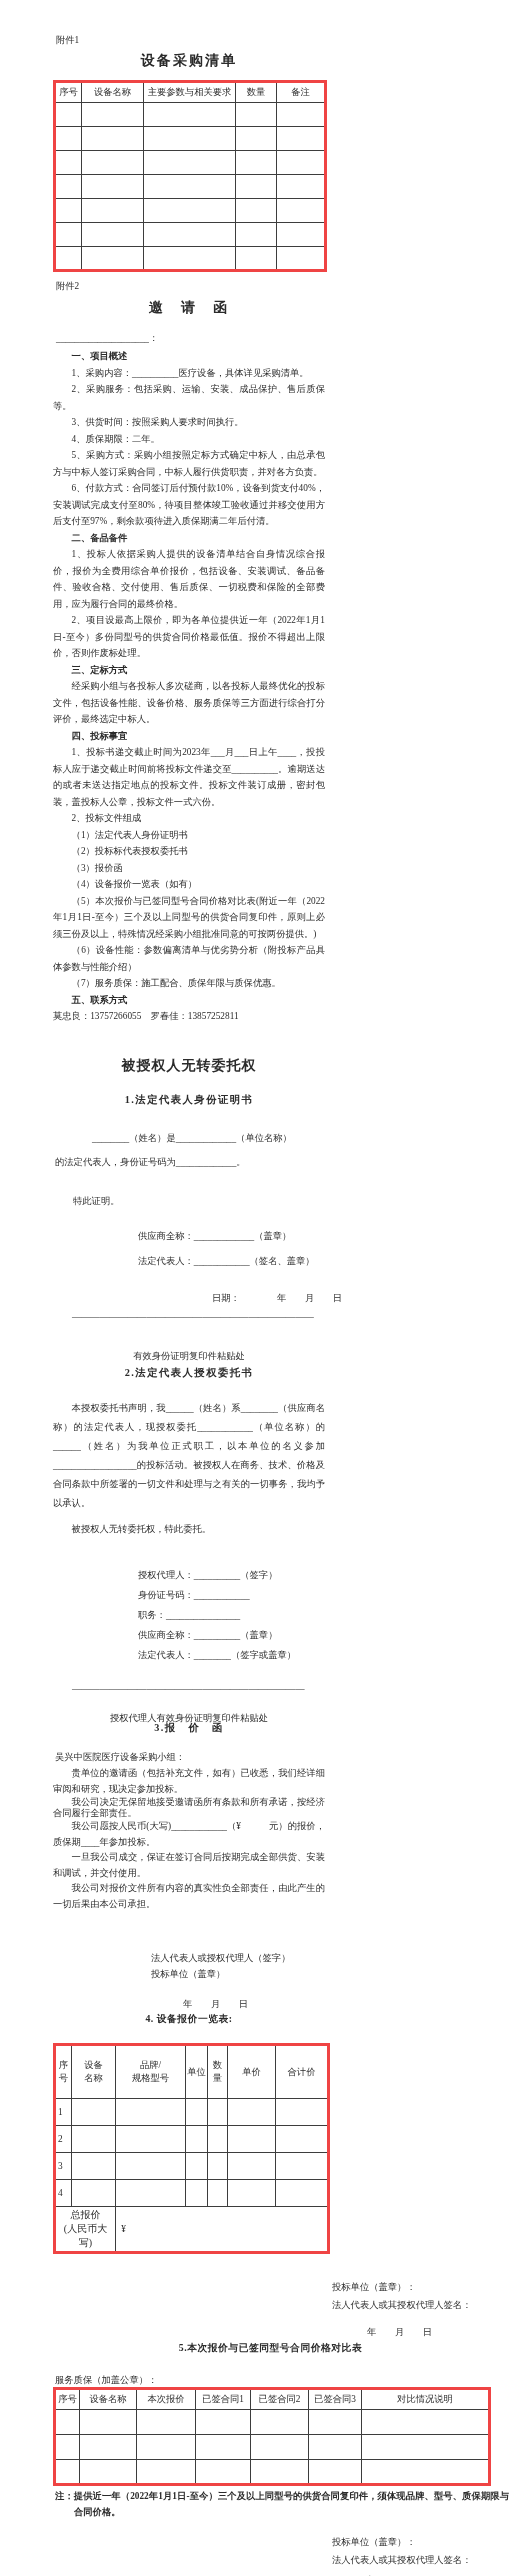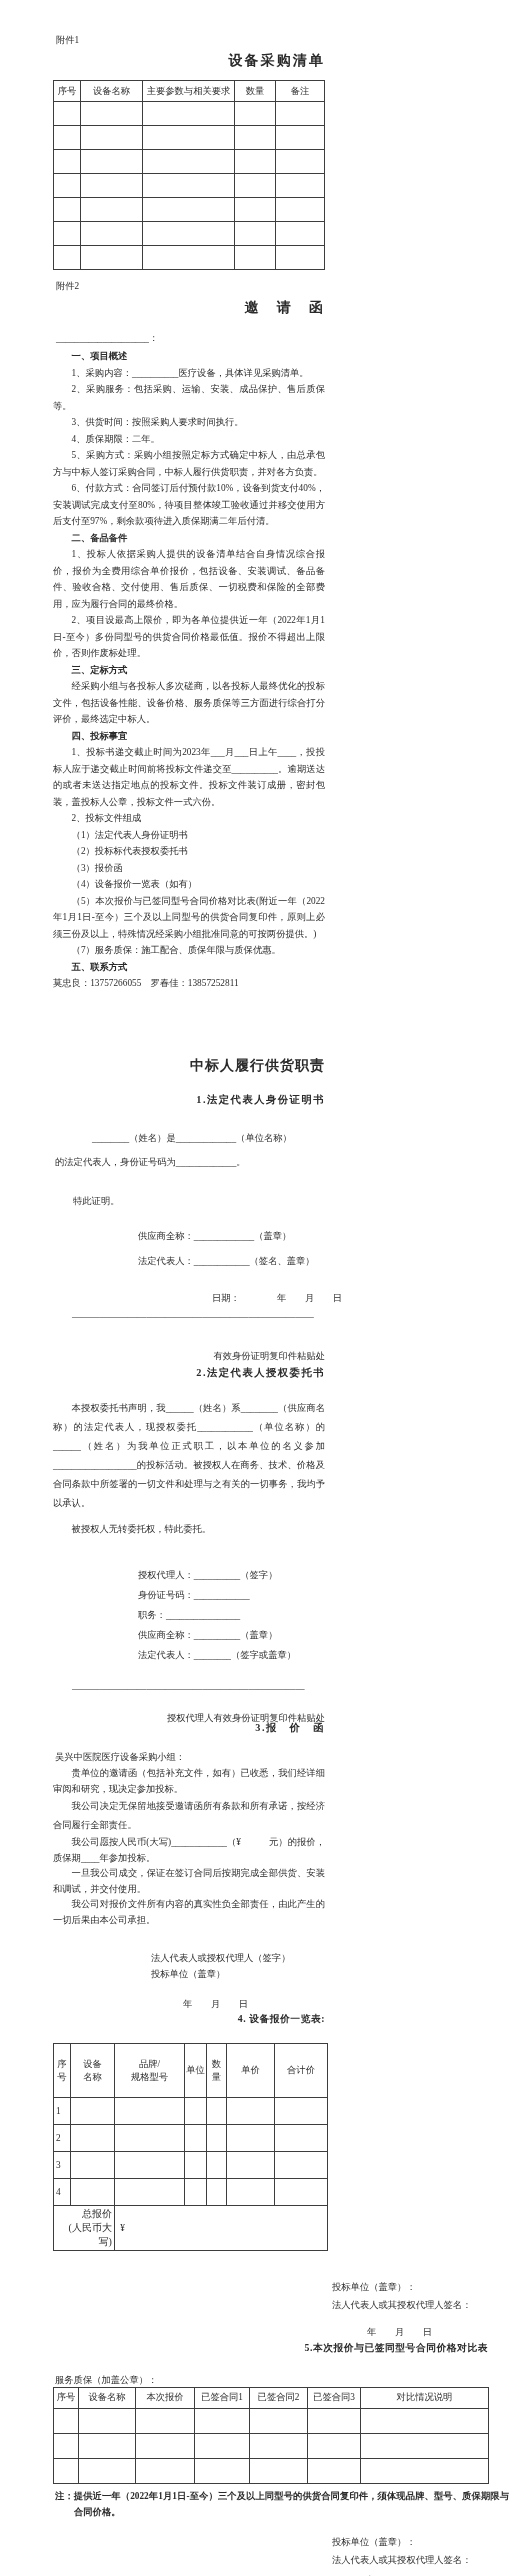--- a/index.html
+++ b/index.html
@@ -1,31 +1,31 @@
 <!DOCTYPE html>
 <html style="font-size:8.2px"><head>
 <meta charset="utf-8">
 <style>
   html,body{margin:0;padding:0;background:#ffffff;}
   body{width:528px;height:2894px;position:relative;
        font-family:"Liberation Serif","DejaVu Serif",serif;
        color:#2b2b2b;font-size:9.3px;}
   .abs{position:absolute;}
   [data-bind]{white-space:pre-wrap;}
-  .center{text-align:right;}
+  .center{text-align:center;}
   .big-title{font-size:14px;font-weight:700;letter-spacing:2.1px;}
   .mid-title{font-size:10.3px;font-weight:700;letter-spacing:1.5px;}
   .small-title{font-size:9.8px;font-weight:700;letter-spacing:0.5px;}
   .bold{font-weight:700;}
   p{margin:0;}
   .flow p{line-height:16.5px;text-indent:2em;text-align:justify;}
   .flow p.noindent{text-indent:0;}
   table{border-collapse:collapse;table-layout:fixed;}
   table, th, td{border:0.5px solid #3d3d3d;}
-  table{border:1px solid #ef4444;}
+  table{border:3px solid #ef4444;}
   th{font-weight:400;text-align:center;vertical-align:middle;padding:0.5px;overflow:hidden;}
   td{padding:1px 2.1px;vertical-align:middle;overflow:hidden;}
   .divider{letter-spacing:0;color:#333;font-size:9.3px;}
   .sig p{line-height:17.5px;}
   .note{font-weight:700;line-height:16px;padding-left:19px;text-indent:-19px;text-align:justify;}
 </style>
 </head>
 <body>
 
 <div class="abs" style="top:34px;left:56px;" data-bind="attachment1.label">附件1</div>
@@ -117,26 +117,27 @@
   <p class="bold" data-bind="invitation.s3_head">三、定标方式</p>
   <p data-bind="invitation.s3_body">经采购小组与各投标人多次磋商，以各投标人最终优化的投标文件，包括设备性能、设备价格、服务质保等三方面进行综合打分评价，最终选定中标人。</p>
   <p class="bold" data-bind="invitation.s4_head">四、投标事宜</p>
   <p data-bind="invitation.s4_item1">1、投标书递交截止时间为2023年___月___日上午____，投投标人应于递交截止时间前将投标文件递交至__________。逾期送达的或者未送达指定地点的投标文件。投标文件装订成册，密封包装，盖投标人公章，投标文件一式六份。</p>
   <p data-bind="invitation.s4_item2">2、投标文件组成</p>
   <p data-bind="invitation.s4_subitems.0">（1）法定代表人身份证明书</p>
   <p data-bind="invitation.s4_subitems.1">（2）投标标代表授权委托书</p>
   <p data-bind="invitation.s4_subitems.2">（3）报价函</p>
   <p data-bind="invitation.s4_subitems.3">（4）设备报价一览表（如有）</p>
   <p data-bind="invitation.s4_subitems.4">（5）本次报价与已签同型号合同价格对比表(附近一年（2022年1月1日-至今）三个及以上同型号的供货合同复印件，原则上必须三份及以上，特殊情况经采购小组批准同意的可按两份提供。)</p>
+  <p data-bind="invitation.s4_subitems.5">（6）设备性能：参数偏离清单与优劣势分析（附投标产品具体参数与性能介绍）</p>
   <p data-bind="invitation.s4_subitems.6">（7）服务质保：施工配合、质保年限与质保优惠。</p>
   <p class="bold" data-bind="invitation.s5_head">五、联系方式</p>
   <p class="noindent" data-bind="invitation.contacts">莫忠良：13757266055　罗春佳：13857252811</p>
 </div>
 
-<div class="abs big-title center" style="top:1057px;left:53px;width:272px;letter-spacing:1px;" data-bind="bid_doc.main_title">中标人履行供货职责</div>
+<div class="abs big-title center" style="top:1057px;left:53px;width:272px;letter-spacing:1px;" data-bind="bid_doc.main_title">被授权人无转委托权</div>
 
 <div class="abs mid-title center" style="top:1093px;left:53px;width:272px;" data-bind="bid_doc.sec1.heading">1.法定代表人身份证明书</div>
 <div class="abs" style="top:1132px;left:92px;" data-bind="bid_doc.sec1.line1">________（姓名）是_____________（单位名称）</div>
 <div class="abs" style="top:1156px;left:55px;" data-bind="bid_doc.sec1.line2">的法定代表人，身份证号码为_____________。</div>
 <div class="abs" style="top:1195px;left:73px;" data-bind="bid_doc.sec1.line3">特此证明。</div>
 <div class="abs" style="top:1230px;left:138px;" data-bind="bid_doc.sec1.supplier">供应商全称：_____________（盖章）</div>
 <div class="abs" style="top:1255px;left:138px;" data-bind="bid_doc.sec1.legal_rep">法定代表人：____________（签名、盖章）</div>
 <div class="abs" style="top:1292px;left:212px;" data-bind="bid_doc.sec1.date">日期：　　　　年　　月　　日</div>
 <div class="abs divider" style="top:1312px;left:72px;width:252px;" data-bind="bid_doc.sec1.divider">——————————————————————————</div>
 <div class="abs center" style="top:1350px;left:53px;width:272px;" data-bind="bid_doc.sec1.paste_note">有效身份证明复印件粘贴处</div>
@@ -151,21 +152,21 @@
   <p data-bind="bid_doc.sec2.fields.3">供应商全称：__________（盖章）</p>
   <p data-bind="bid_doc.sec2.fields.4">法定代表人：________（签字或盖章）</p>
 </div>
 <div class="abs divider" style="top:1684px;left:72px;width:247px;" data-bind="bid_doc.sec2.divider">—————————————————————————</div>
 <div class="abs center" style="top:1704px;left:53px;width:272px;margin-top:8px;" data-bind="bid_doc.sec2.paste_note">授权代理人有效身份证明复印件粘贴处</div>
 
 <div class="abs mid-title center" style="top:1721px;left:53px;width:272px;" data-bind="bid_doc.sec3.heading">3.报　价　函</div>
 <div class="abs" style="top:1751px;left:55px;" data-bind="bid_doc.sec3.salutation">吴兴中医院医疗设备采购小组：</div>
 <div class="abs flow" style="top:1766px;left:53px;width:272px;">
   <p style="line-height:15.5px;" data-bind="bid_doc.sec3.paragraphs.0">贵单位的邀请函（包括补充文件，如有）已收悉，我们经详细审阅和研究，现决定参加投标。</p>
-  <p style="line-height:19px;" data-bind="bid_doc.sec3.paragraphs.1">我公司决定无保留地接受邀请函所有条款和所有承诺，按经济合同履行全部责任。</p>
+  <p style="line-height:11px;" data-bind="bid_doc.sec3.paragraphs.1">我公司决定无保留地接受邀请函所有条款和所有承诺，按经济合同履行全部责任。</p>
   <p style="line-height:15.5px;" data-bind="bid_doc.sec3.paragraphs.2">我公司愿按人民币(大写)____________（¥　　　元）的报价，质保期____年参加投标。</p>
   <p style="line-height:15.5px;" data-bind="bid_doc.sec3.paragraphs.3">一旦我公司成交，保证在签订合同后按期完成全部供货、安装和调试，并交付使用。</p>
   <p style="line-height:15.5px;" data-bind="bid_doc.sec3.paragraphs.4">我公司对报价文件所有内容的真实性负全部责任，由此产生的一切后果由本公司承担。</p>
 </div>
 <div class="abs" style="top:1952px;left:151px;text-align:right;" data-bind="bid_doc.sec3.sig1">法人代表人或授权代理人（签字）</div>
 <div class="abs" style="top:1968px;left:151px;" data-bind="bid_doc.sec3.sig2">投标单位（盖章）</div>
 <div class="abs" style="top:1998px;left:183px;" data-bind="bid_doc.sec3.date">年　　月　　日</div>
 
 <div class="abs small-title center" style="top:2013px;left:53px;width:272px;" data-bind="bid_doc.sec4.heading">4. 设备报价一览表:</div>
 <table class="abs" style="top:2043px;left:53px;width:275px;">

